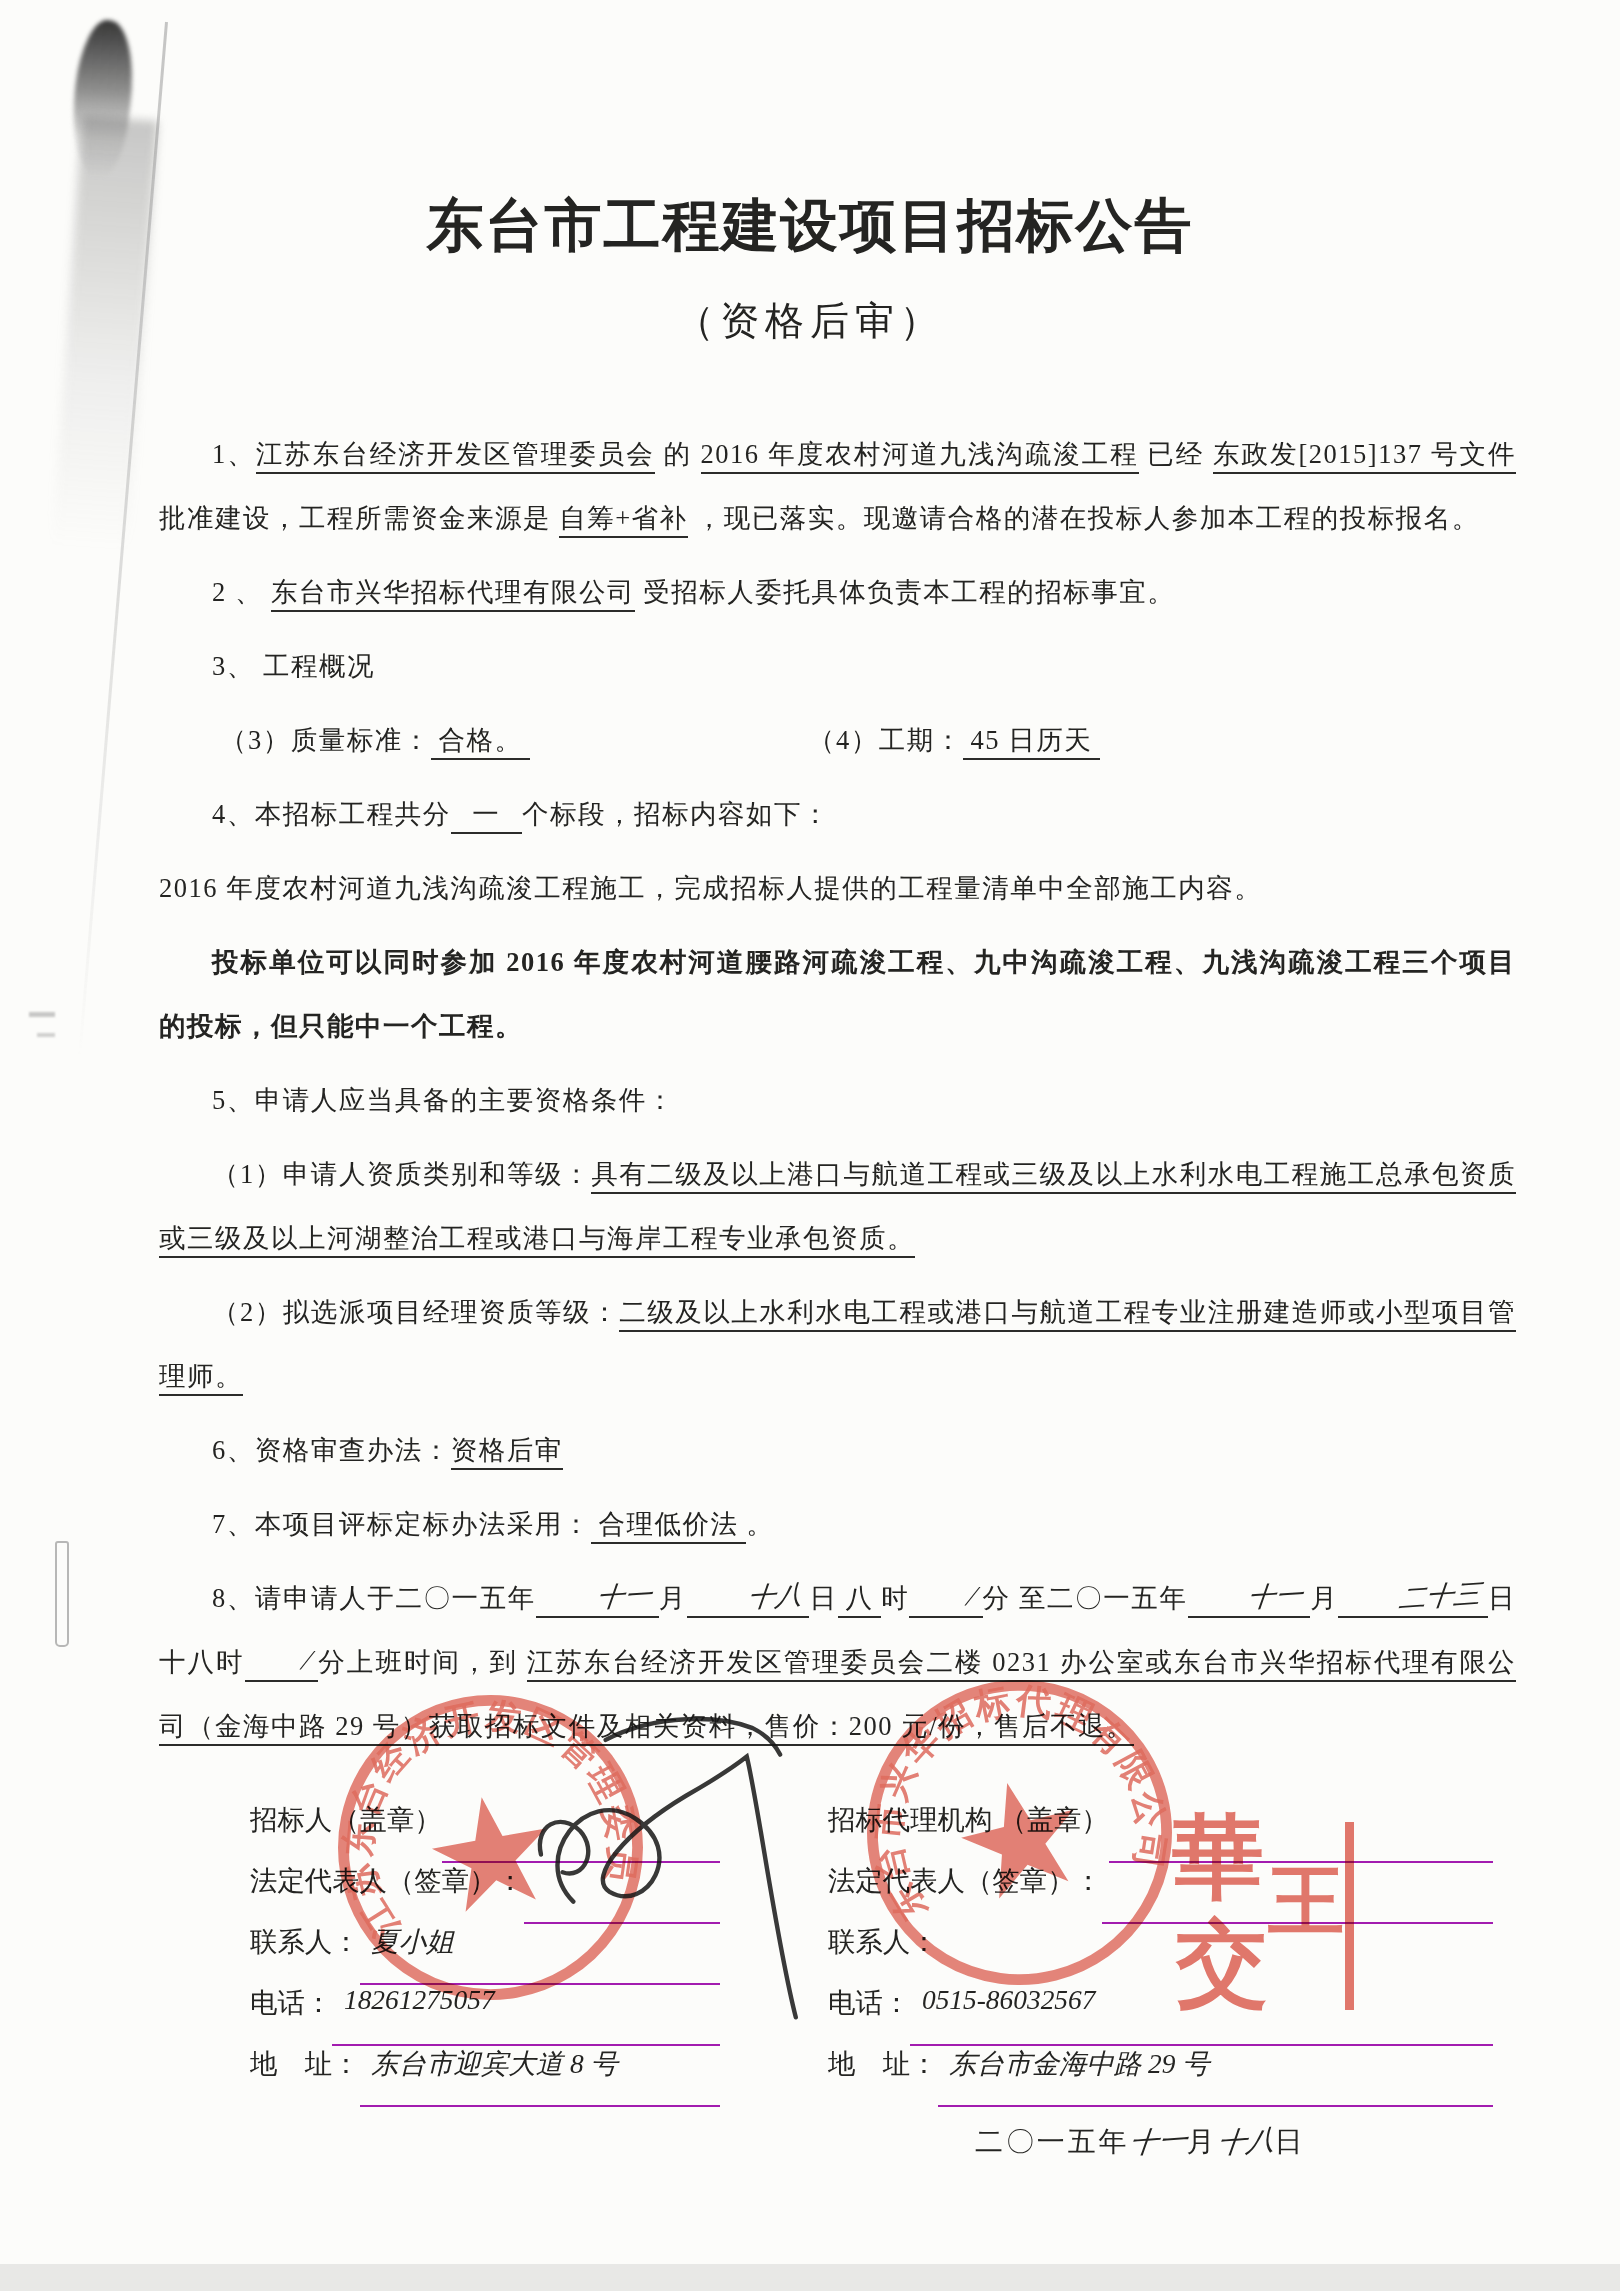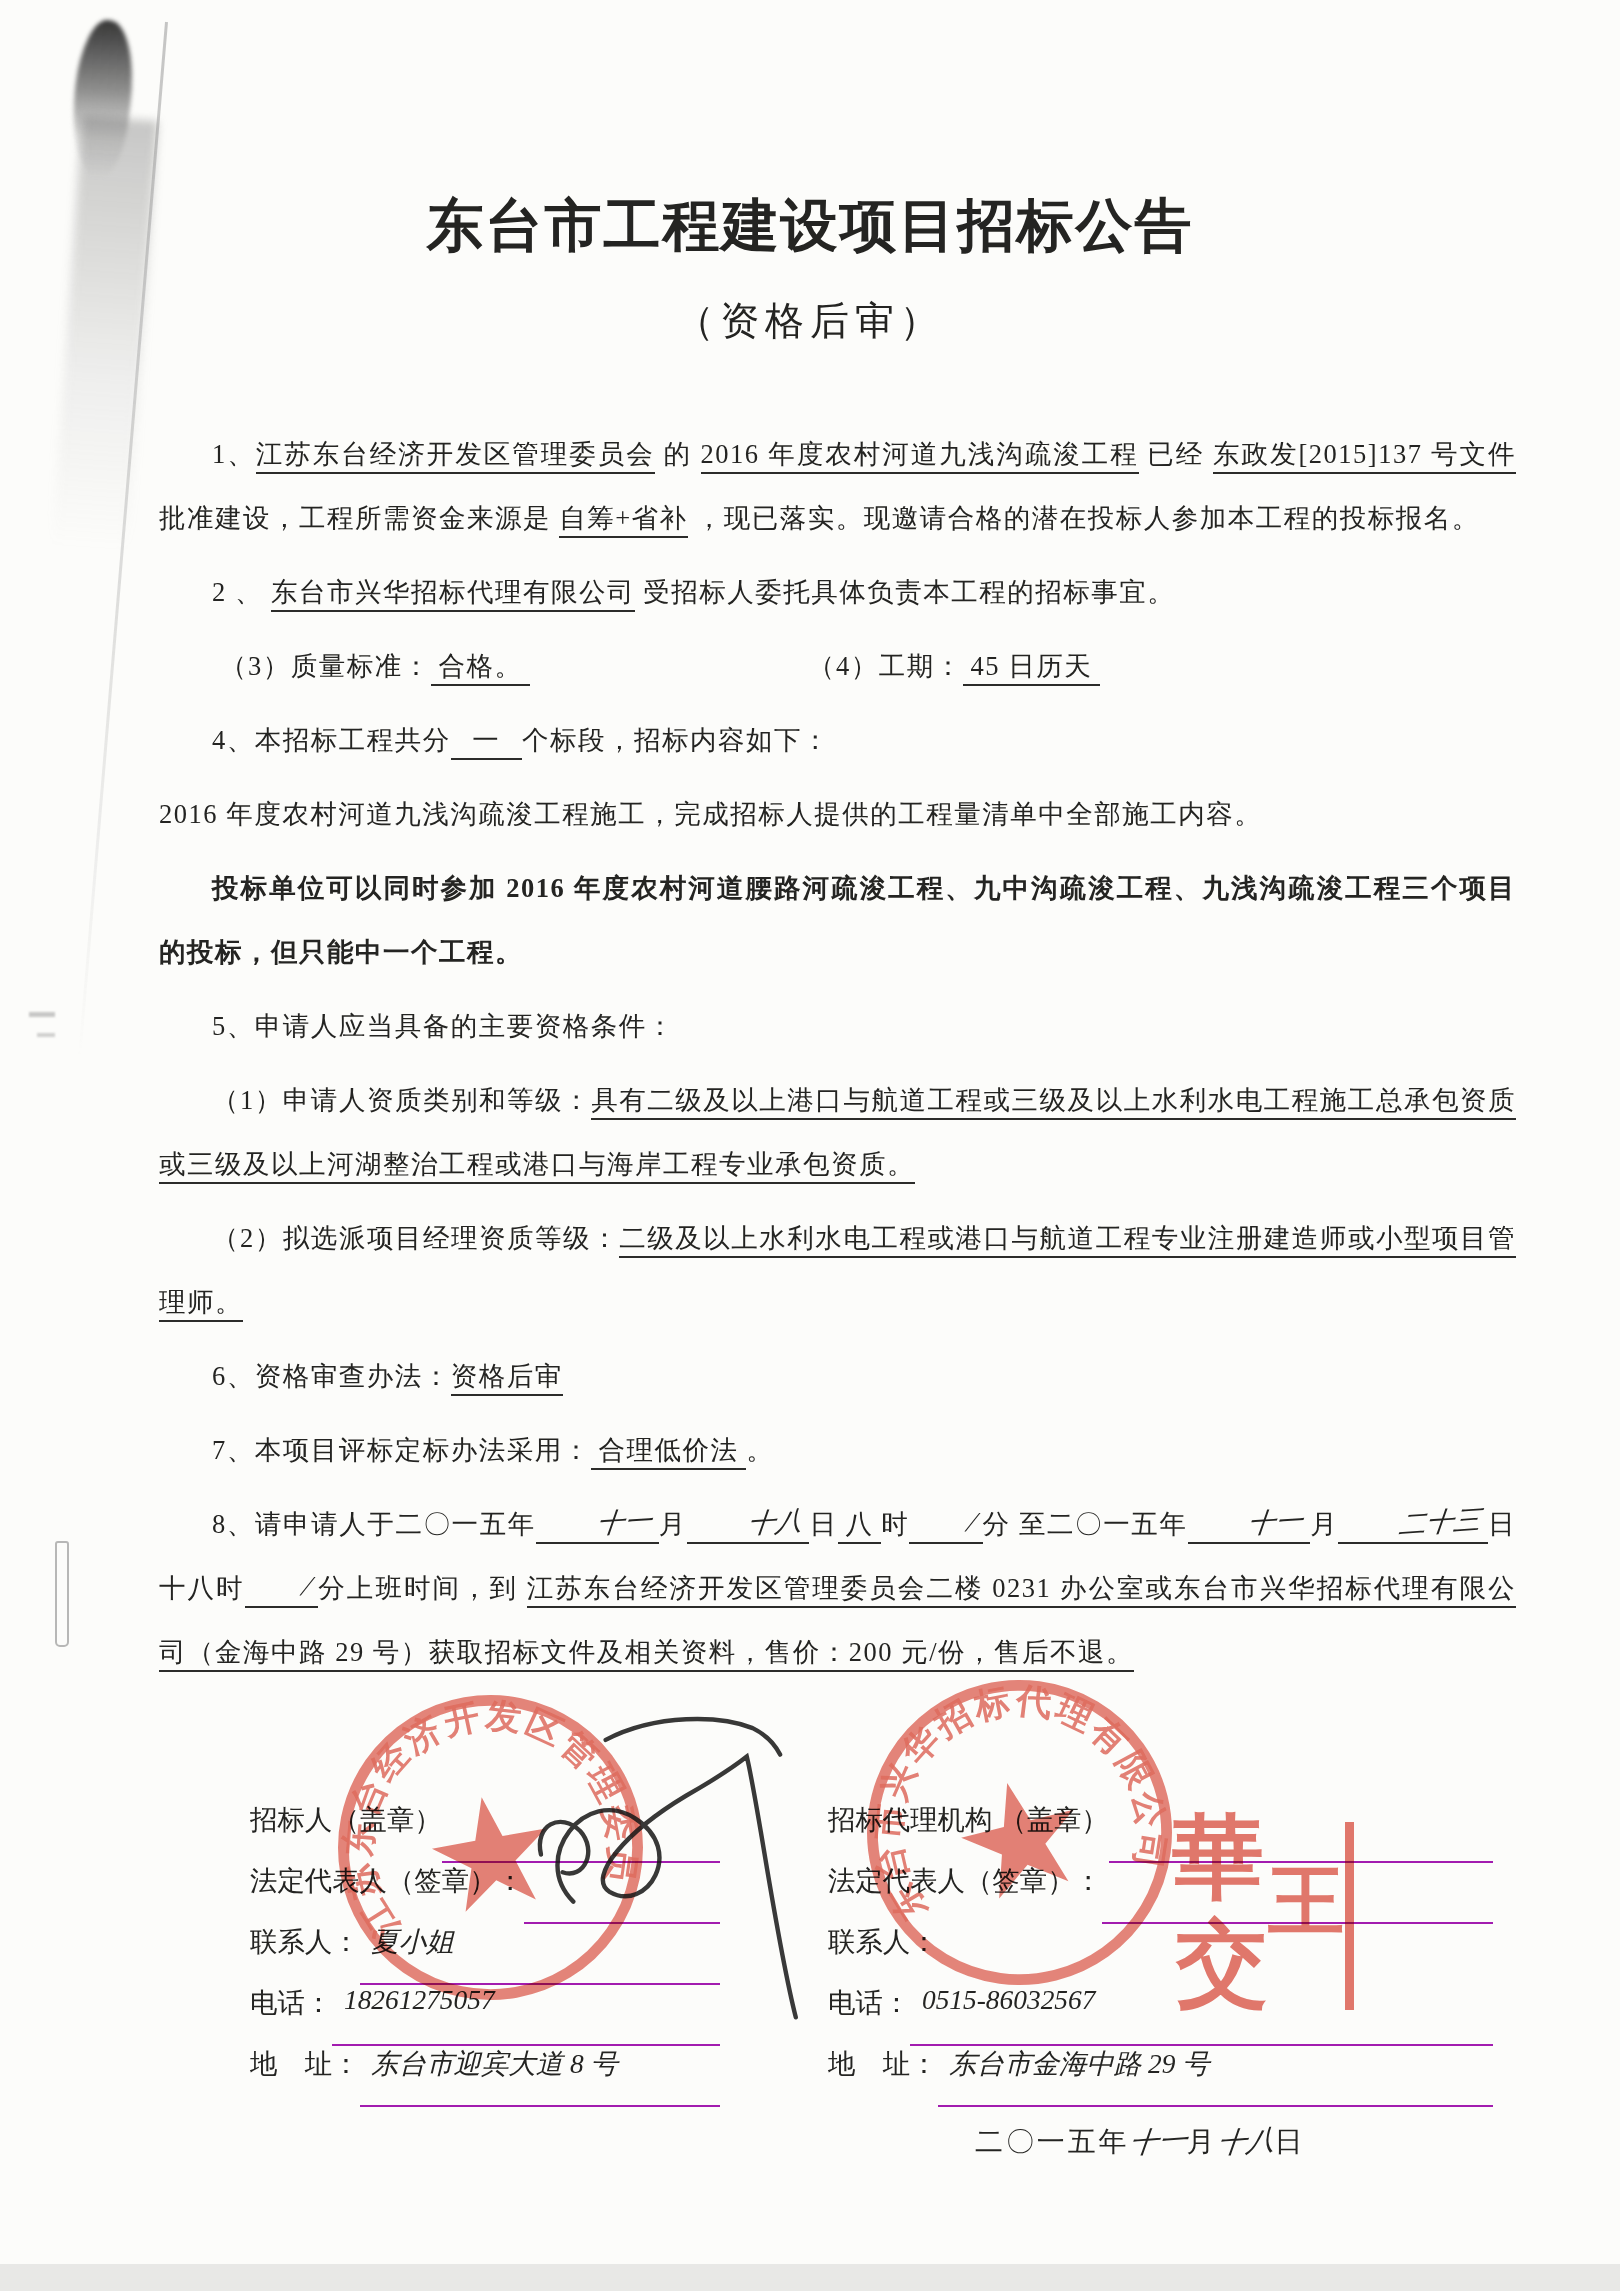--- a/index.html
+++ b/index.html
@@ -75,20 +75,21 @@
 
   <div class="title">东台市工程建设项目招标公告</div>
   <div class="subtitle">（资格后审）</div>
 
   <div class="doc">
 
     <p class="indent"><span>1、</span><span class="u">江苏东台经济开发区管理委员会</span><span> 的 </span><span class="u">2016 年度农村河道九浅沟疏浚工程</span><span> 已经 </span><span class="u">东政发[2015]137 号文件</span><span> 批准建设，工程所需资金来源是 </span><span class="u">自筹+省补</span><span> ，现已落实。现邀请合格的潜在投标人参加本工程的投标报名。</span></p>
 
     <p class="indent"><span>2 、 </span><span class="u">东台市兴华招标代理有限公司</span><span> 受招标人委托具体负责本工程的招标事宜。</span></p>
 
+    <p class="indent"><span>3、 工程概况</span></p>
 
     <div class="ovr">
       <div class="cell1"><span>（3）质量标准：</span><span class="u pad">合格。</span></div>
       <div class="cell2"><span>（4）工期：</span><span class="u pad">45 日历天</span></div>
     </div>
 
     <p class="indent"><span>4、本招标工程共分</span><span class="u pad" style="padding-left:21.6px;padding-right:21.6px;">一</span><span>个标段，招标内容如下：</span></p>
 
     <p><span>2016 年度农村河道九浅沟疏浚工程施工，完成招标人提供的工程量清单中全部施工内容。</span></p>
 

